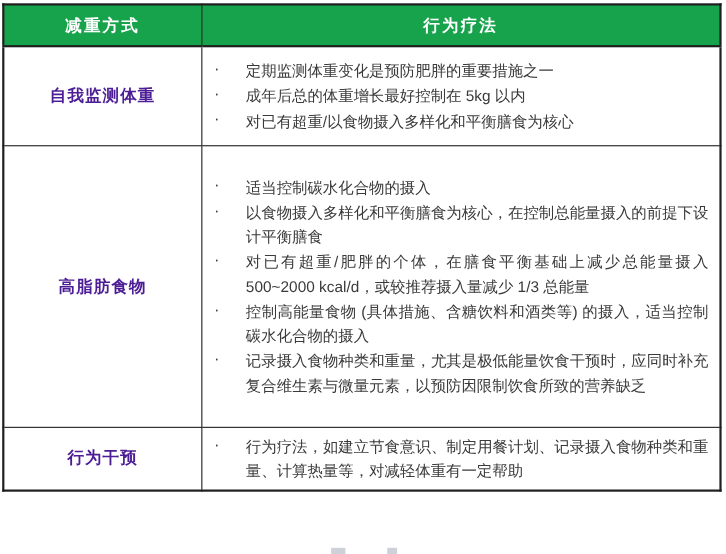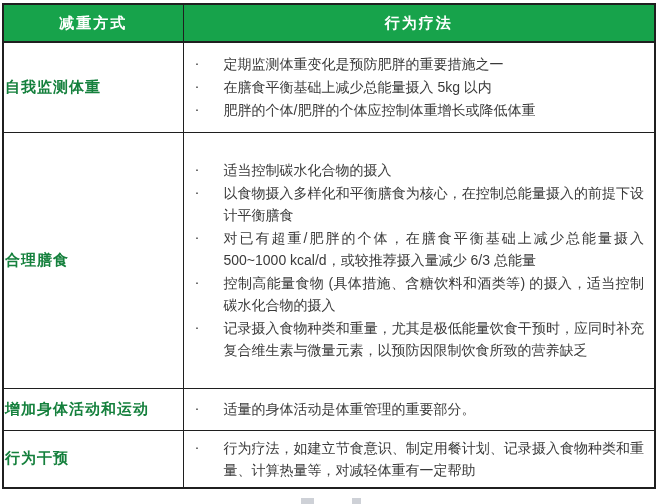--- a/index.html
+++ b/index.html
@@ -40,24 +40,25 @@
     letter-spacing: 2px;
     text-align: center;
     vertical-align: middle;
     border-bottom-width: 2px;
   }
   tr.r0 { height: 90px; }
   tr.r1 { height: 256px; }
   tr.r2 { height: 42px; }
   tr.r3 { height: 58px; }
   td.method {
+    text-align: center;
     vertical-align: middle;
     font-weight: bold;
     font-size: 15px;
-    color: #15803d;
+    color: #4c1d95;
     letter-spacing: 1px;
   }
   td.meas {
     vertical-align: middle;
     padding: 5px 10px 5px 4px;
   }
   ul.mlist {
     margin: 0;
     padding: 0;
     list-style: none;
@@ -102,42 +103,34 @@
         <th>减重方式</th>
         <th>行为疗法</th>
       </tr>
     </thead>
     <tbody>
       <tr class="r0">
         <td class="method">自我监测体重</td>
         <td class="meas">
           <ul class="mlist">
               <li><span class="bullet">·</span><span>定期监测体重变化是预防肥胖的重要措施之一</span></li>
-              <li><span class="bullet">·</span><span>在膳食平衡基础上减少总能量摄入 5kg 以内</span></li>
-              <li><span class="bullet">·</span><span>肥胖的个体/肥胖的个体应控制体重增长或降低体重</span></li>
+              <li><span class="bullet">·</span><span>成年后总的体重增长最好控制在 5kg 以内</span></li>
+              <li><span class="bullet">·</span><span>对已有超重/以食物摄入多样化和平衡膳食为核心</span></li>
             </ul>
         </td>
       </tr>
       <tr class="r1">
-        <td class="method">合理膳食</td>
+        <td class="method">高脂肪食物</td>
         <td class="meas">
           <ul class="mlist">
               <li><span class="bullet">·</span><span>适当控制碳水化合物的摄入</span></li>
               <li><span class="bullet">·</span><span>以食物摄入多样化和平衡膳食为核心，在控制总能量摄入的前提下设计平衡膳食</span></li>
-              <li><span class="bullet">·</span><span>对已有超重/肥胖的个体，在膳食平衡基础上减少总能量摄入 500~1000 kcal/d，或较推荐摄入量减少 6/3 总能量</span></li>
+              <li><span class="bullet">·</span><span>对已有超重/肥胖的个体，在膳食平衡基础上减少总能量摄入 500~2000 kcal/d，或较推荐摄入量减少 1/3 总能量</span></li>
               <li><span class="bullet">·</span><span>控制高能量食物 (具体措施、含糖饮料和酒类等) 的摄入，适当控制碳水化合物的摄入</span></li>
               <li><span class="bullet">·</span><span>记录摄入食物种类和重量，尤其是极低能量饮食干预时，应同时补充复合维生素与微量元素，以预防因限制饮食所致的营养缺乏</span></li>
-            </ul>
-        </td>
-      </tr>
-      <tr class="r2">
-        <td class="method">增加身体活动和运动</td>
-        <td class="meas">
-          <ul class="mlist">
-              <li><span class="bullet">·</span><span>适量的身体活动是体重管理的重要部分。</span></li>
             </ul>
         </td>
       </tr>
       <tr class="r3">
         <td class="method">行为干预</td>
         <td class="meas">
           <ul class="mlist">
               <li><span class="bullet">·</span><span>行为疗法，如建立节食意识、制定用餐计划、记录摄入食物种类和重量、计算热量等，对减轻体重有一定帮助</span></li>
             </ul>
         </td>

